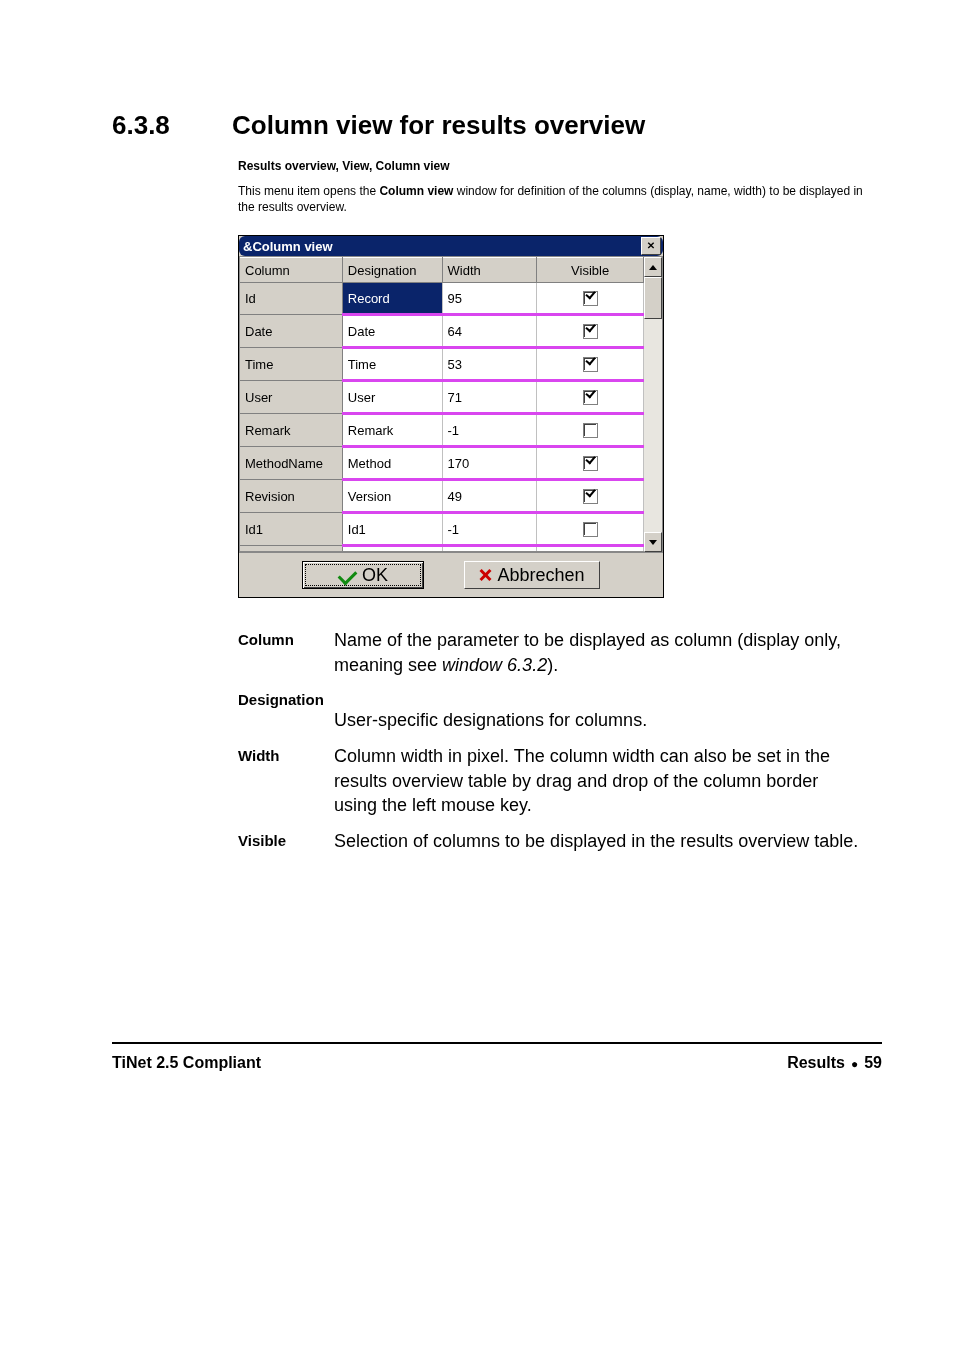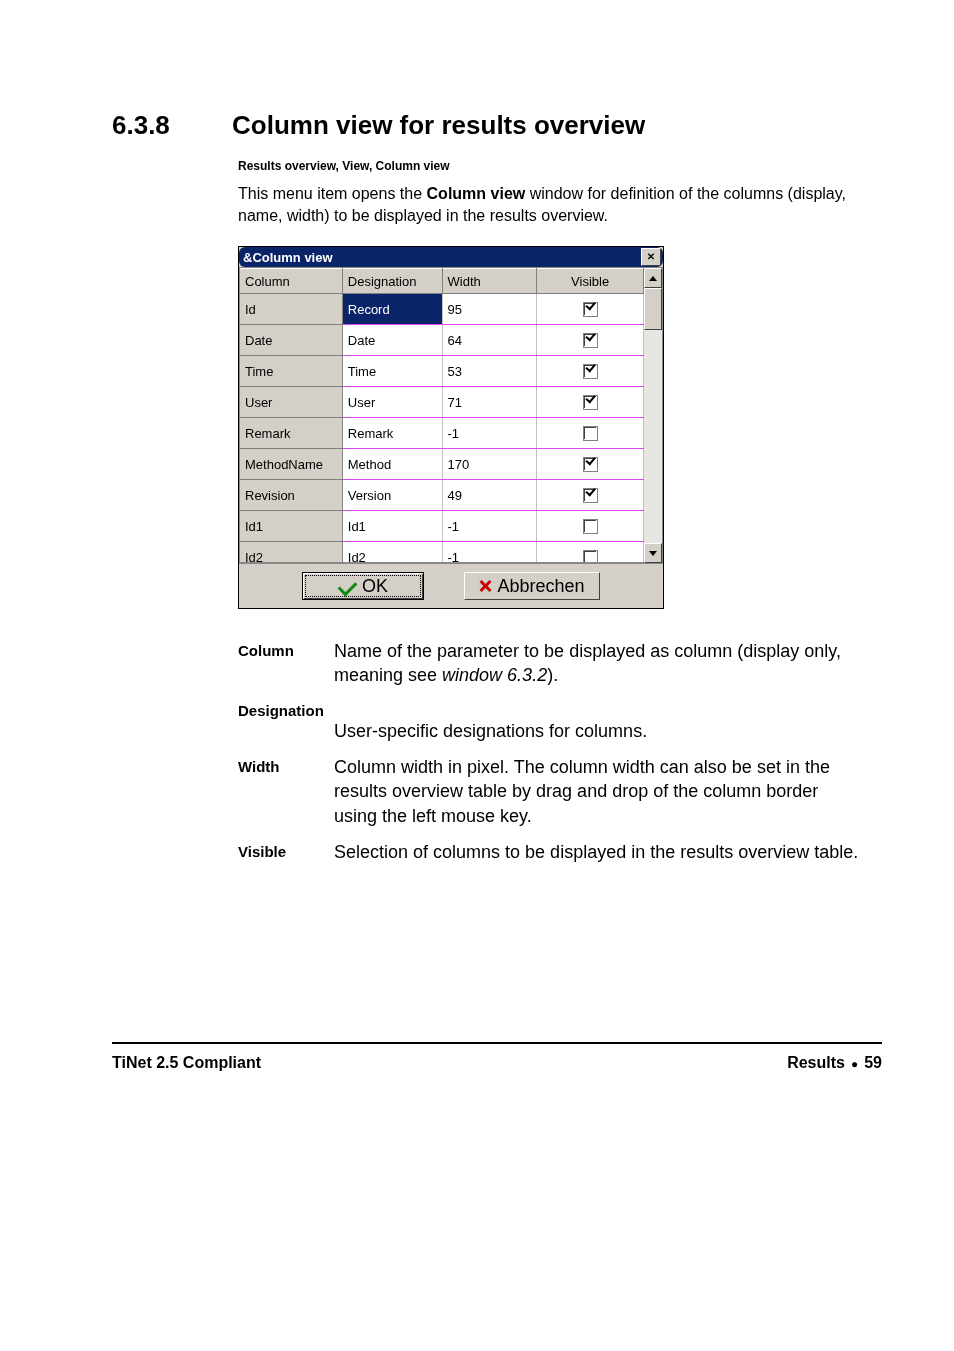--- a/index.html
+++ b/index.html
@@ -24,21 +24,21 @@
     margin: 0 0 18px 0;
   }
   .section-num { display: inline-block; width: 120px; }
   .indent { margin-left: 126px; }
   .breadcrumb {
     font-weight: 700;
     font-size: 12px;
     margin-bottom: 10px;
   }
   .intro {
-    font-size: 16px;
+    font-size: 12px;
     line-height: 1.35;
     margin-bottom: 20px;
   }
 
   
   .dialog {
     width: 424px;
     border: 1px solid #000;
     background: #d4d0c8;
     font-family: Tahoma, Arial, sans-serif;
@@ -86,21 +86,21 @@
     border: 1px solid #888;
     border-right: none;
     overflow: hidden;
   }
   table.grid-table {
     border-collapse: collapse;
     width: 100%;
   }
   table.grid-table th, table.grid-table td {
     border-right: 1px solid #c0c0c0;
-    border-bottom: 1px solid #d946ef;
+    border-bottom: 3px solid #d946ef;
     padding: 0 5px;
     height: 30px;
     text-align: left;
     font-weight: 400;
     vertical-align: middle;
   }
   table.grid-table th {
     background: #d4d0c8;
     border-top: 1px solid #fff;
     height: 24px;

